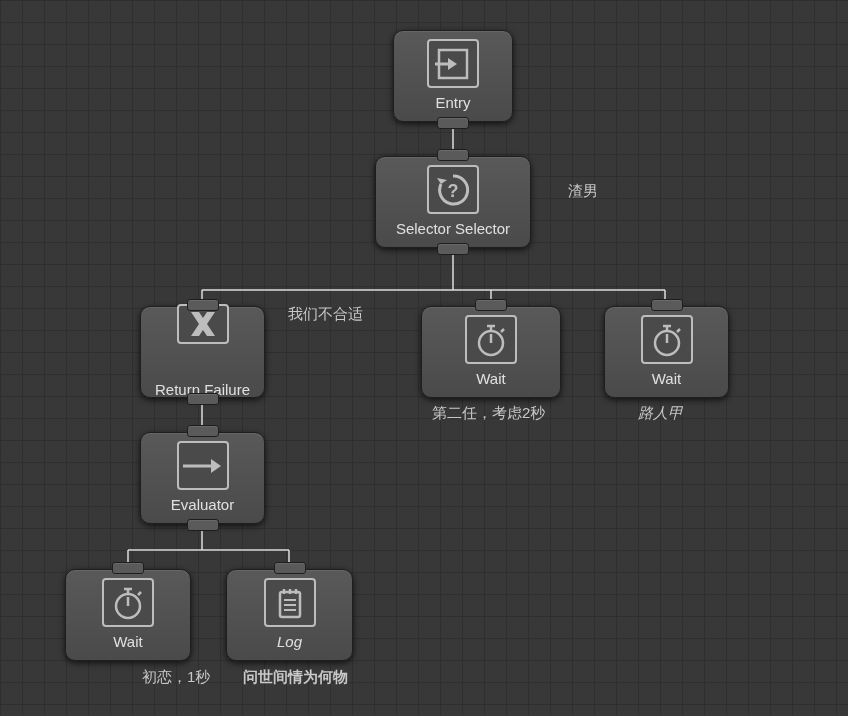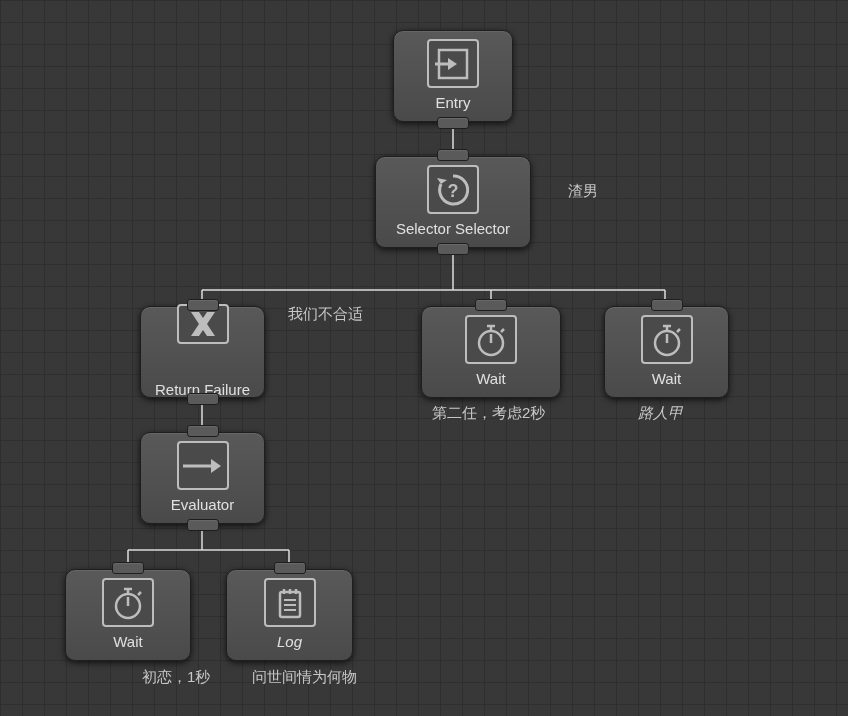--- a/index.html
+++ b/index.html
@@ -74,21 +74,21 @@
   #n-seq { left: 140px; top: 432px; width: 125px; height: 92px; }
   #n-wait4 { left: 65px; top: 569px; width: 126px; height: 92px; }
   #n-log { left: 226px; top: 569px; width: 127px; height: 92px; font-style: italic; }
 
   
   #a-selector { left: 568px; top: 168px; margin-top: 14px; }
   #a-retfail { left: 288px; top: 305px; }
   #a-wait2 { left: 432px; top: 404px; text-align: right; }
   #a-wait3 { left: 638px; top: 404px; font-style: italic; }
   #a-wait4 { left: 98px; top: 668px; margin-left: 44px; }
-  #a-log { left: 252px; top: 668px; }
+  #a-log { left: 243px; top: 668px; font-weight: bold; }
 </style>
 </head>
 <body>
 
 <svg class="connections">
   <g stroke="#dcdcdc" stroke-width="1.5" fill="none">
 
     <path d="M453 116 L453 150"></path>
 
     <path d="M453 254 L453 290 M202 290 L665 290 M202 290 L202 300 M491 290 L491 300 M665 290 L665 300"></path>

